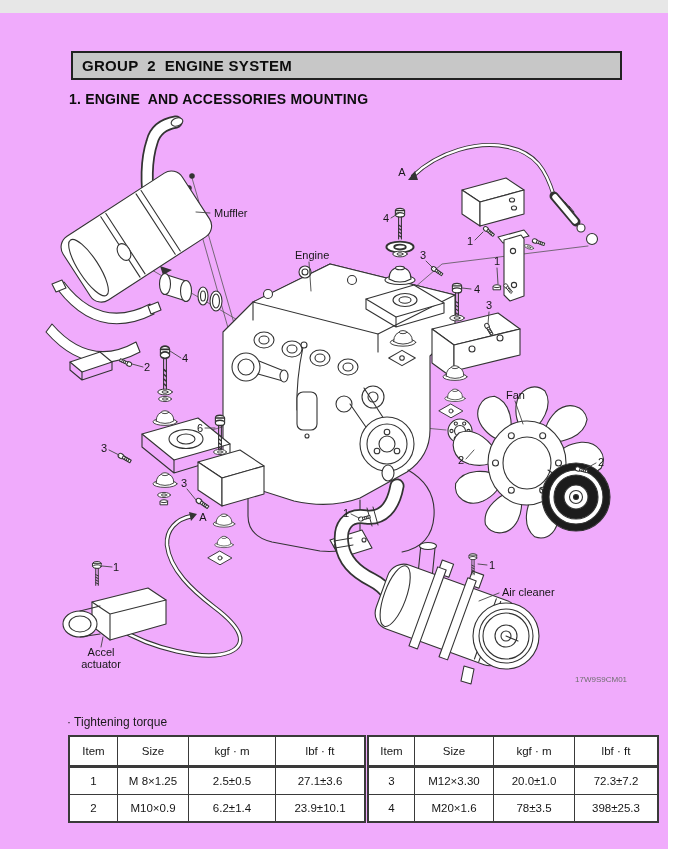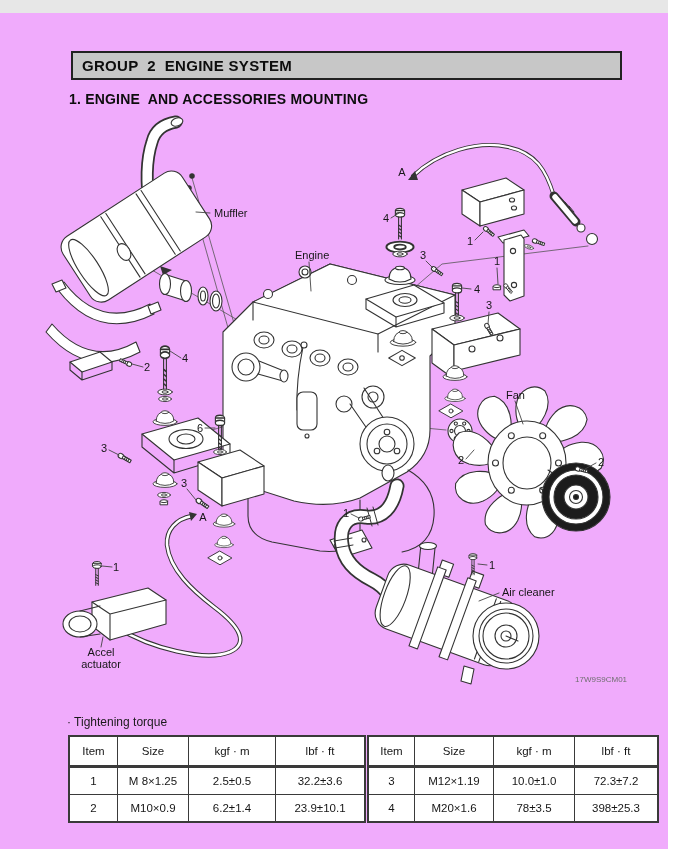--- a/index.html
+++ b/index.html
@@ -373,43 +373,43 @@
         <tr class="hdr">
       <td style="width:39px">Item</td>
       <td style="width:62px">Size</td>
       <td style="width:78px">kgf · m</td>
       <td style="width:80px">lbf · ft</td>
     </tr>
     <tr>
       <td>1</td>
       <td>M 8×1.25</td>
       <td>2.5±0.5</td>
-      <td>32.2±3.6</td>
+      <td>27.1±3.6</td>
     </tr>
     <tr>
       <td>2</td>
       <td>M10×0.9</td>
       <td>6.2±1.4</td>
       <td>23.9±10.1</td>
     </tr>
   </tbody>
     </table>
 
   <table class="torque right">
     <tbody>
         <tr class="hdr">
       <td style="width:37px">Item</td>
       <td style="width:70px">Size</td>
       <td style="width:72px">kgf · m</td>
       <td style="width:74px">lbf · ft</td>
     </tr>
     <tr>
       <td>3</td>
-      <td>M12×1.19</td>
-      <td>10.0±1.0</td>
+      <td>M12×3.30</td>
+      <td>20.0±1.0</td>
       <td>72.3±7.2</td>
     </tr>
     <tr>
       <td>4</td>
       <td>M20×1.6</td>
       <td>78±3.5</td>
       <td>398±25.3</td>
     </tr>
   </tbody>
     </table>

